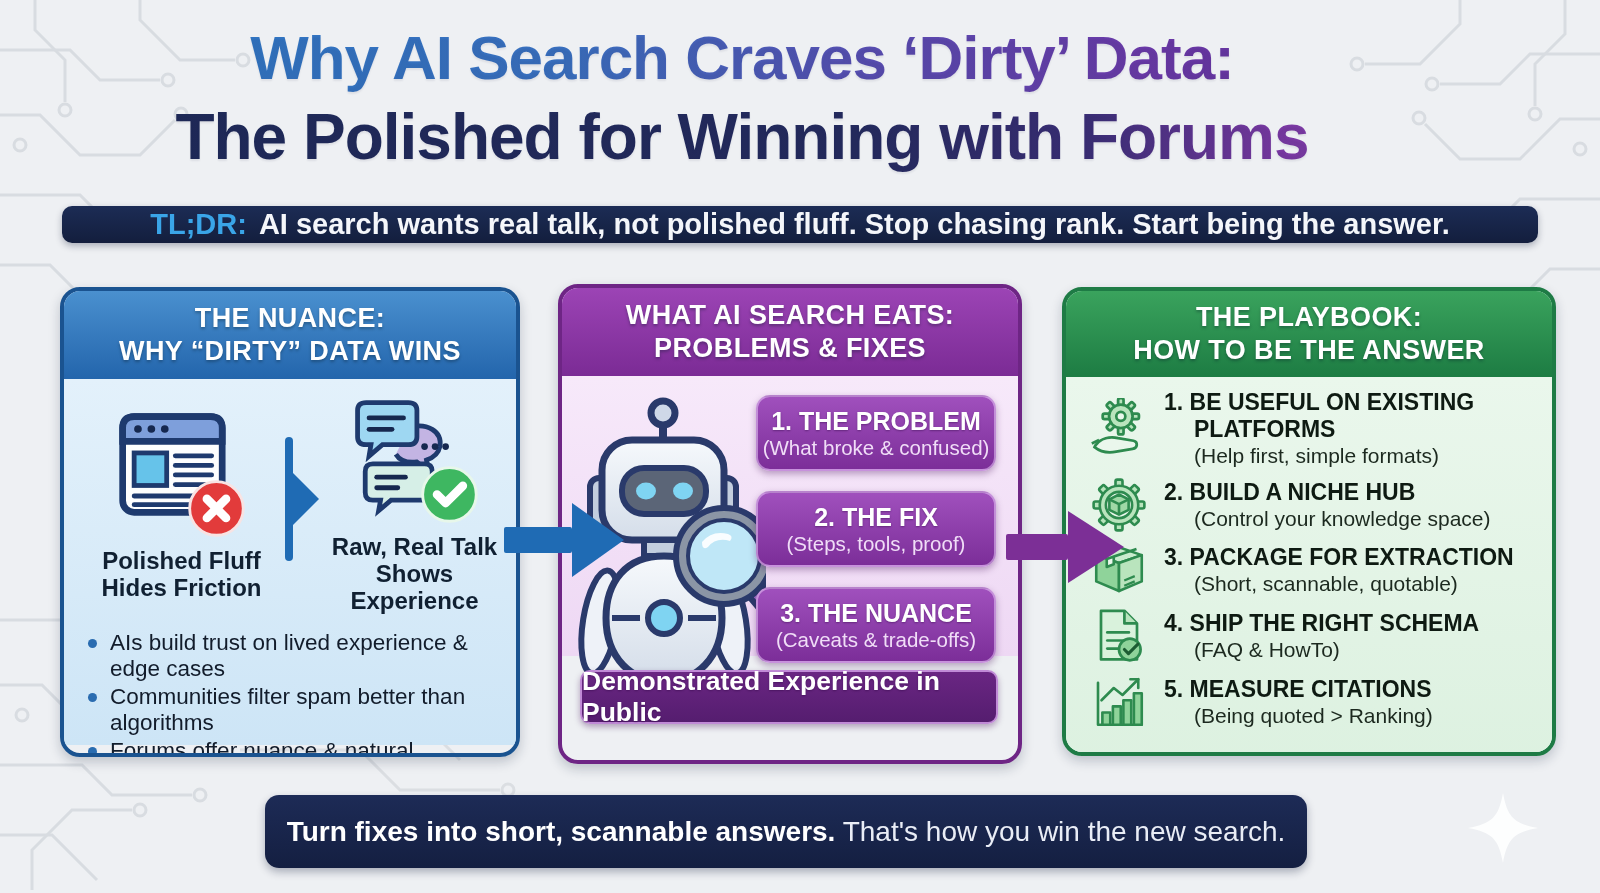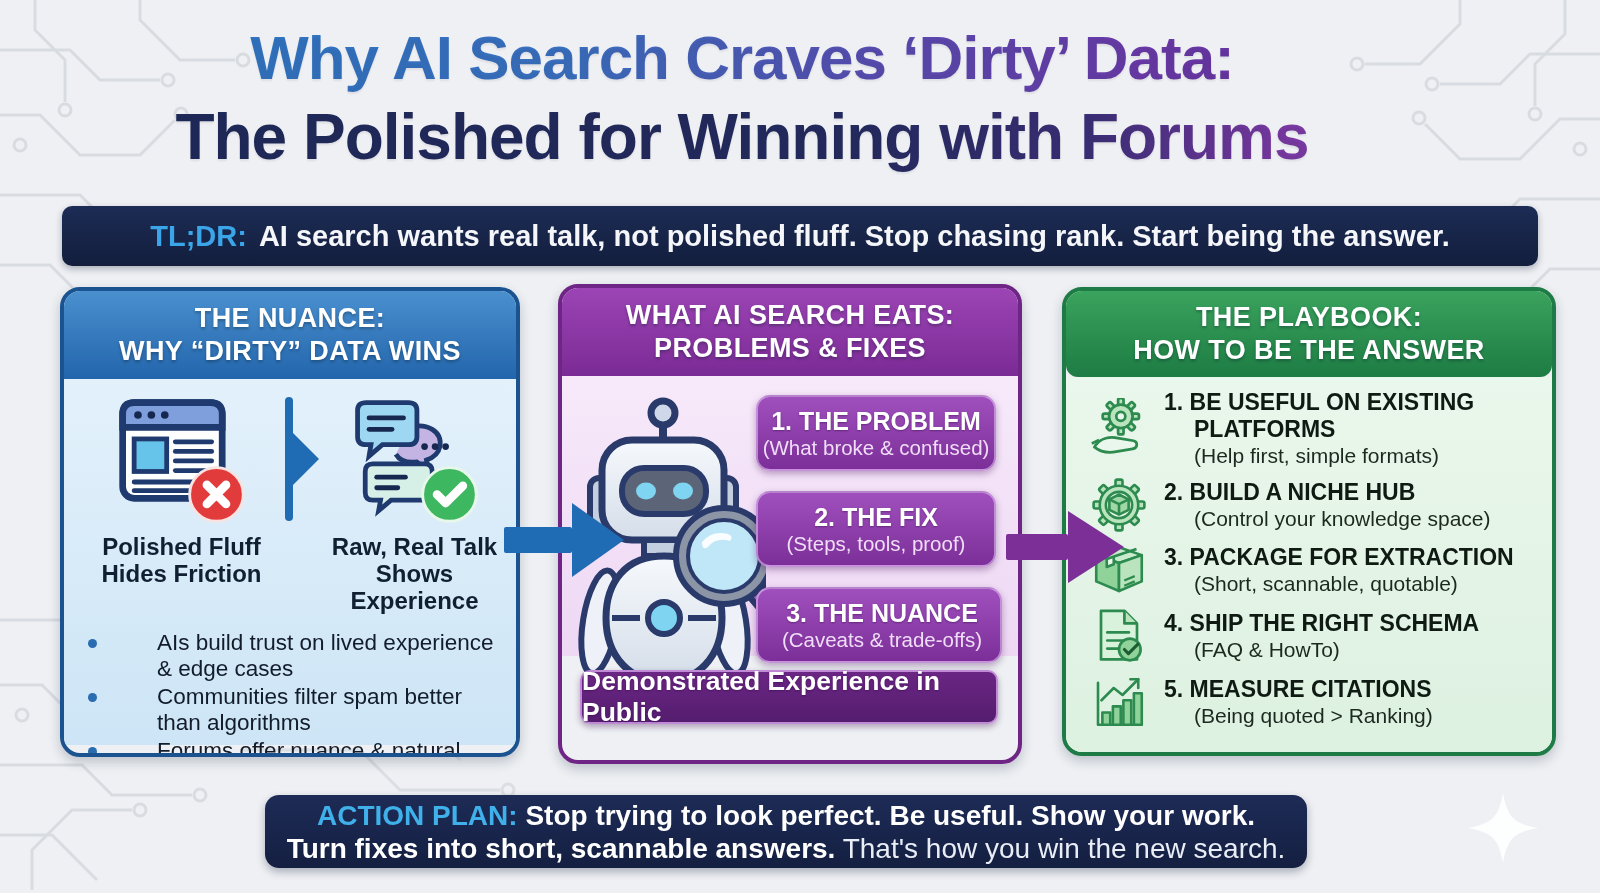--- a/index.html
+++ b/index.html
@@ -25,79 +25,79 @@
     font-size:62px;line-height:84px;
     background-image:linear-gradient(90deg,#2b7ac5 0%,#3a70bf 38%,#5a4cb0 60%,#6b3aa8 78%,#5e2d92 100%);
   }
   .title-line2{
     font-size:64px;line-height:74px;
     background-image:linear-gradient(90deg,#1e2a57 0%,#242b5e 58%,#3c2f77 74%,#7b3aa4 87%,#8b43ae 100%);
   }
 
   
   .tldr{
-    position:absolute;left:62px;top:206px;width:1476px;height:60px;z-index:2;
+    position:absolute;left:62px;top:206px;width:1476px;height:37px;z-index:2;
     background:linear-gradient(180deg,#1c2c55 0%,#131e3d 100%);
     border-radius:10px;box-shadow:0 3px 7px rgba(10,20,50,.3);
     display:flex;align-items:center;justify-content:center;gap:12px;
     font-size:29px;font-weight:bold;color:#f4f6fa;
   }
   .tldr .label{color:#3aa5e8;}
 
   
   .card{position:absolute;z-index:2;border-radius:20px;box-shadow:0 5px 12px rgba(20,30,60,.22);overflow:hidden;}
   .card-header{
     height:88px;display:flex;flex-direction:column;align-items:center;justify-content:center;
     color:#fff;font-weight:bold;font-size:27px;line-height:33px;letter-spacing:.4px;
     text-shadow:0 2px 3px rgba(10,30,40,.35);text-align:center;
   }
   .card-body{position:relative;}
 
   
   .card-shift{left:60px;top:287px;width:452px;height:462px;border:4px solid #1a5390;}
   .card-shift .card-header{background:linear-gradient(180deg,#4a90cf 0%,#2365ac 100%);}
   .card-shift .card-body{height:366px;background:linear-gradient(180deg,#e3f1fb 0%,#cde5f6 100%);}
-  .shift-row{display:flex;align-items:flex-start;padding:14px 6px 0 10px;margin-left:12px;}
+  .shift-row{display:flex;align-items:center;padding:14px 6px 0 10px;margin-left:12px;}
   .shift-group{flex:1;display:flex;flex-direction:column;align-items:center;}
   .shift-caption{margin-top:6px;font-weight:bold;font-size:24px;line-height:27px;color:#102032;text-align:center;}
   .shift-divider{width:42px;position:relative;height:138px;margin-top:4px;}
   .shift-divider .vbar{position:absolute;left:8px;top:0;width:8px;height:124px;background:#1f6bb4;border-radius:4px;}
   .shift-divider .tri{position:absolute;left:16px;top:36px;width:0;height:0;
     border-left:26px solid #1f6bb4;border-top:26px solid transparent;border-bottom:26px solid transparent;}
   .shift-bullets{list-style:none;margin:16px 0 0;padding:0 20px 0 24px;}
-  .shift-bullets li{display:flex;margin-bottom:2px;font-size:22.5px;line-height:26px;color:#121c2b;font-weight:500;gap:47px;}
+  .shift-bullets li{display:flex;margin-bottom:2px;font-size:22.5px;line-height:26px;color:#121c2b;font-weight:500;}
   .shift-bullets .dot{flex:0 0 9px;width:9px;height:9px;border-radius:50%;background:#2a6cb0;margin:9px 13px 0 0;}
 
   
   .card-eats{left:558px;top:284px;width:456px;height:472px;border:4px solid #6e2585;}
   .card-eats .card-header{background:linear-gradient(180deg,#9c44b5 0%,#7b2b95 100%);}
   .card-eats .card-body{height:280px;background:linear-gradient(180deg,#f7e9fa 0%,#eed8f4 100%);}
   .robot{position:absolute;left:4px;top:4px;}
   .eats-box{
     position:absolute;left:194px;width:236px;height:72px;border-radius:14px;
     background:linear-gradient(180deg,#a050bd 0%,#7c2e99 100%);
     border:2px solid rgba(232,200,246,.55);
     box-shadow:0 3px 7px rgba(70,15,90,.35);
     display:flex;flex-direction:column;align-items:center;justify-content:center;
     text-align:center;color:#fff;
   }
   .eats-box .box-title{font-weight:bold;font-size:25px;line-height:29px;text-shadow:0 1px 2px rgba(40,0,60,.4);}
   .eats-box .box-sub{font-size:20.5px;line-height:24px;color:#f0ddf7;}
-  .eats-box1{top:19px;} .eats-box2{top:115px;} .eats-box3{top:211px;padding-left:6px;}
+  .eats-box1{top:19px;} .eats-box2{top:115px;} .eats-box3{top:211px;}
   .eats-footer{
     position:absolute;left:18px;top:294px;width:414px;height:50px;border-radius:10px;
     background:linear-gradient(180deg,#6a2683 0%,#551d6f 100%);
     border:2px solid #c08ad6;box-shadow:0 3px 6px rgba(60,10,80,.35);
     display:flex;align-items:center;justify-content:center;
     color:#fff;font-weight:bold;font-size:26.5px;text-shadow:0 1px 2px rgba(40,0,60,.4);
   }
 
   
   .card-playbook{left:1062px;top:287px;width:486px;height:461px;border:4px solid #1e7b45;}
-  .card-playbook .card-header{height:86px;background:linear-gradient(180deg,#3aa35d 0%,#1d7c43 100%);border-radius:12px;}
+  .card-playbook .card-header{height:86px;background:linear-gradient(180deg,#3aa35d 0%,#1d7c43 100%);}
   .card-playbook .card-body{height:462px;background:linear-gradient(180deg,#eaf7ec 0%,#daf0de 100%);padding:12px 14px 0 24px;box-sizing:border-box;}
   .play-step{display:flex;align-items:center;gap:16px;margin-bottom:9px;}
   .play-icon{flex:0 0 58px;display:flex;align-items:center;justify-content:center;}
   .play-text{flex:1;}
   .play-title{font-weight:bold;font-size:23px;line-height:27px;color:#0e1a12;padding-left:30px;text-indent:-30px;}
   .play-sub{font-size:21px;line-height:25px;color:#1c291f;margin-left:30px;}
 
   
   .flow-arrow{position:absolute;z-index:5;display:flex;align-items:center;}
   .flow-arrow .shaft{height:26px;border-radius:2px;}
@@ -459,24 +459,20 @@
     <div class="shaft"></div>
       <div class="head"></div>
   </div>
   <div class="flow-arrow arrow-purple">
     <div class="shaft"></div>
       <div class="head"></div>
   </div>
 
   <div class="action">
     <div>
-      <span class="label">ACTION PLAN:</span>
-      <b>Stop trying to look perfect. Be useful. Show your work.</b>
-    </div>
-    <div>
       <b>Turn fixes into short, scannable answers.</b>
       <span class="plain">That's how you win the new search.</span>
     </div>
   </div>
 
   <svg class="sparkle" width="70" height="70" viewBox="0 0 64 64">
     <path d="M32,0 C36,22 42,28 64,32 C42,36 36,42 32,64 C28,42 22,36 0,32 C22,28 28,22 32,0 Z" fill="#fdfefe"></path>
   </svg>
 
 </div>

